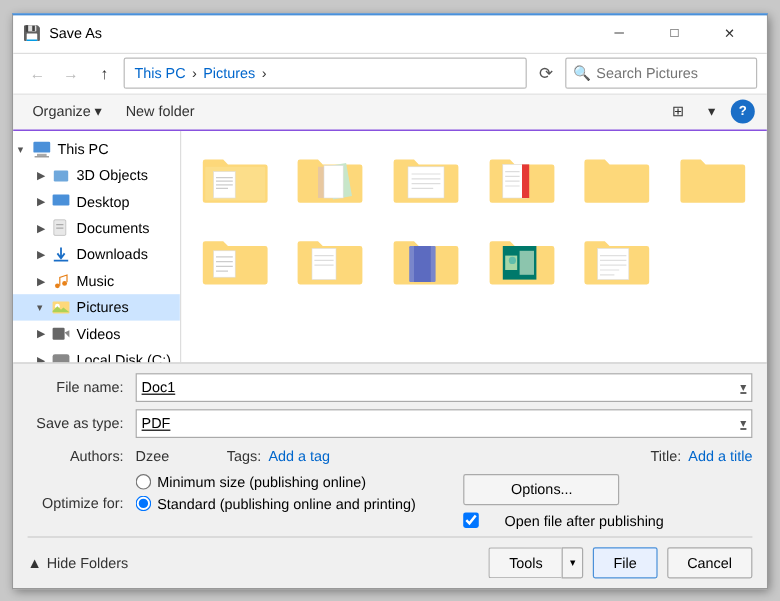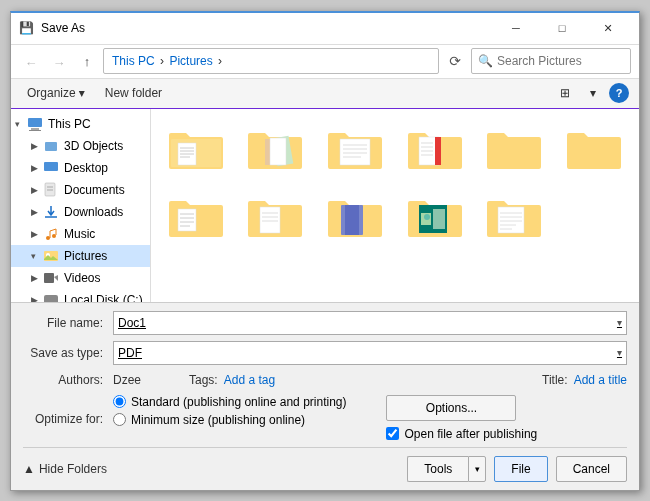--- a/index.html
+++ b/index.html
@@ -222,21 +222,21 @@
     .options-btn {
       width: 130px; height: 26px;
       border: 1px solid #aaa;
       background: #f5f5f5;
       cursor: pointer;
       font-size: 12px;
       display: flex; align-items: center; justify-content: center;
       border-radius: 2px;
     }
     .checkbox-item {
-      display: flex; align-items: center; gap: 5px; font-size: 12px; cursor: pointer;
+      display: flex; align-items: center; gap: 21px; font-size: 12px; cursor: pointer;
     }
     .checkbox-item input[type=checkbox] { margin: 0; }
 
     .action-row {
       display: flex;
       align-items: center;
       justify-content: flex-end;
       gap: 8px;
       margin-top: 6px;
       border-top: 1px solid #ccc;
@@ -592,26 +592,26 @@
       <span class="meta-spacer"></span>
       <span class="meta-label" style="width:auto;padding-right:6px;">Title:</span>
       <a class="meta-link">Add a title</a>
     </div>
 
     <div class="options-row">
       <div class="options-label">Optimize for:</div>
       <div style="display:flex;flex:1;gap:20px;align-items:flex-start;">
         <div class="radio-group">
           <label class="radio-item">
+            <input type="radio" name="optimize" style="">
+            <span>Minimum size (publishing online)</span>
+          </label>
+          <label class="radio-item">
             <input type="radio" name="optimize" checked="" style="">
             <span>Standard (publishing online and printing)</span>
-          </label>
-          <label class="radio-item">
-            <input type="radio" name="optimize" style="">
-            <span>Minimum size (publishing online)</span>
           </label>
         </div>
         <div class="options-btn-col">
           <button class="options-btn">
             <span>Options...</span>
           </button>
           <label class="checkbox-item">
             <input type="checkbox" checked="" style="">
             <span>Open file after publishing</span>
           </label>

